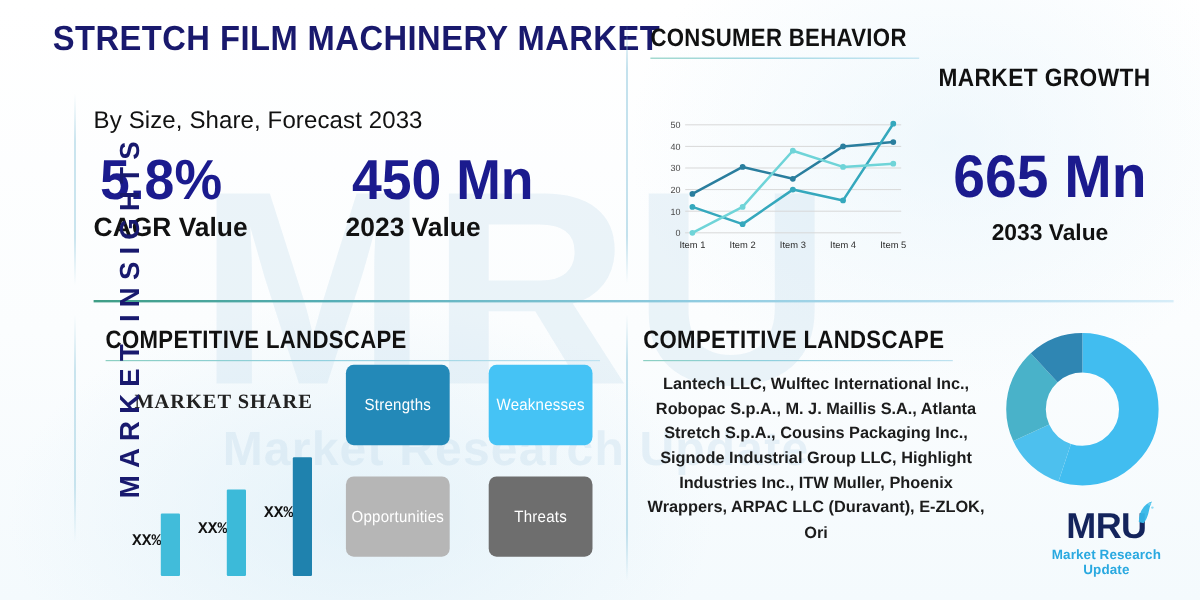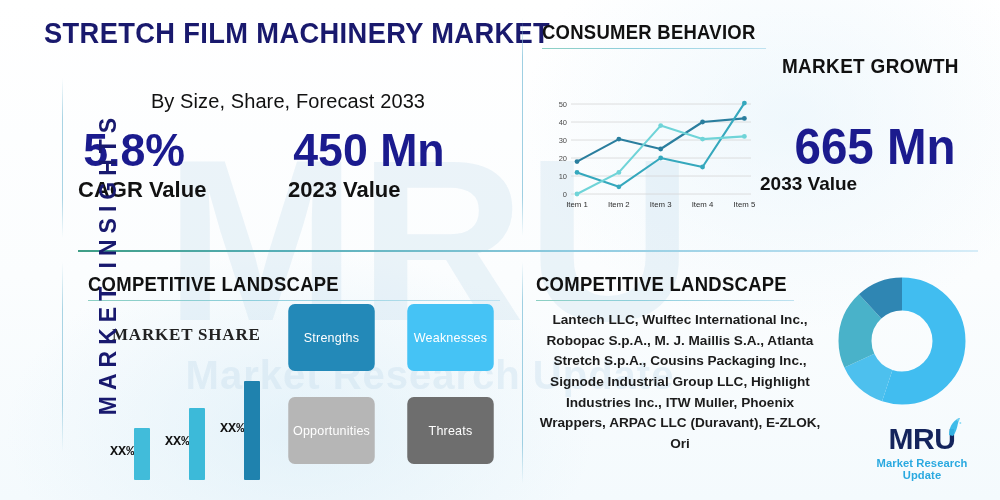--- a/index.html
+++ b/index.html
@@ -44,21 +44,21 @@
     background:linear-gradient(90deg,#3f9e86 0%,#56aeb6 22%,#8fcbe0 55%,#b9dff0 85%,#d7edf8 100%);z-index:3;}
 
   
   .main-title{
     position:absolute;left:44px;top:18px;width:460px;
     font-size:29px;font-weight:bold;color:#19196d;
     letter-spacing:.4px;line-height:1.1;
     transform:scaleX(.94);transform-origin:left center;white-space:nowrap;
   }
   .subtitle{
-    position:absolute;left:78px;top:90px;width:420px;text-align:center;
+    position:absolute;left:78px;top:90px;width:420px;text-align:left;
     font-size:20px;color:#111;letter-spacing:.1px;
   }
   .kpi-row{position:absolute;left:78px;top:126px;width:420px;display:flex;}
   .kpi{flex:1;text-align:left;}
   .kpi .value{font-size:47px;font-weight:bold;color:#1b1b8e;line-height:1.02;
     transform:scaleX(.95);transform-origin:center;}
   .kpi .label{font-size:22px;font-weight:bold;color:#111;margin-top:3px;}
 
   
   .sec-head{position:absolute;font-size:21px;font-weight:bold;color:#111;
@@ -70,21 +70,21 @@
   .chart-box{position:absolute;left:545px;top:96px;width:210px;height:120px;}
   .chart-svg{display:block;}
   .tick-y{font-size:7.5px;fill:#4a4a4a;font-family:"Liberation Sans",sans-serif;text-anchor:end;}
   .tick-x{font-size:7.8px;fill:#2e2e2e;font-family:"Liberation Sans",sans-serif;text-anchor:middle;}
 
   
   .growth-head{position:absolute;left:782px;top:54px;font-size:21px;font-weight:bold;color:#111;
     letter-spacing:.4px;transform:scaleX(.9);transform-origin:left center;white-space:nowrap;}
   .growth-value{position:absolute;left:760px;top:118px;width:230px;text-align:center;
     font-size:50px;font-weight:bold;color:#1b1b8e;transform:scaleX(.95);}
-  .growth-label{position:absolute;left:760px;top:173px;width:230px;text-align:left;
+  .growth-label{position:absolute;left:760px;top:184px;width:230px;text-align:center;
     font-size:19px;font-weight:bold;color:#111;}
 
   
   .ms-title{position:absolute;left:112px;top:325px;font-size:17px;font-weight:bold;
     color:#222;letter-spacing:.8px;font-family:Liberation Serif, serif;}
   .bars{position:absolute;left:105px;top:345px;width:165px;height:135px;}
   .bar-col{position:absolute;bottom:0;width:40px;display:flex;flex-direction:row;
     align-items:center;justify-content:flex-end;font-family:Liberation Mono, monospace;}
   .bar-col .cap{font-size:13.5px;font-weight:bold;color:#111;margin-bottom:5px;}
   .bar{width:40px;border-radius:1px;}

